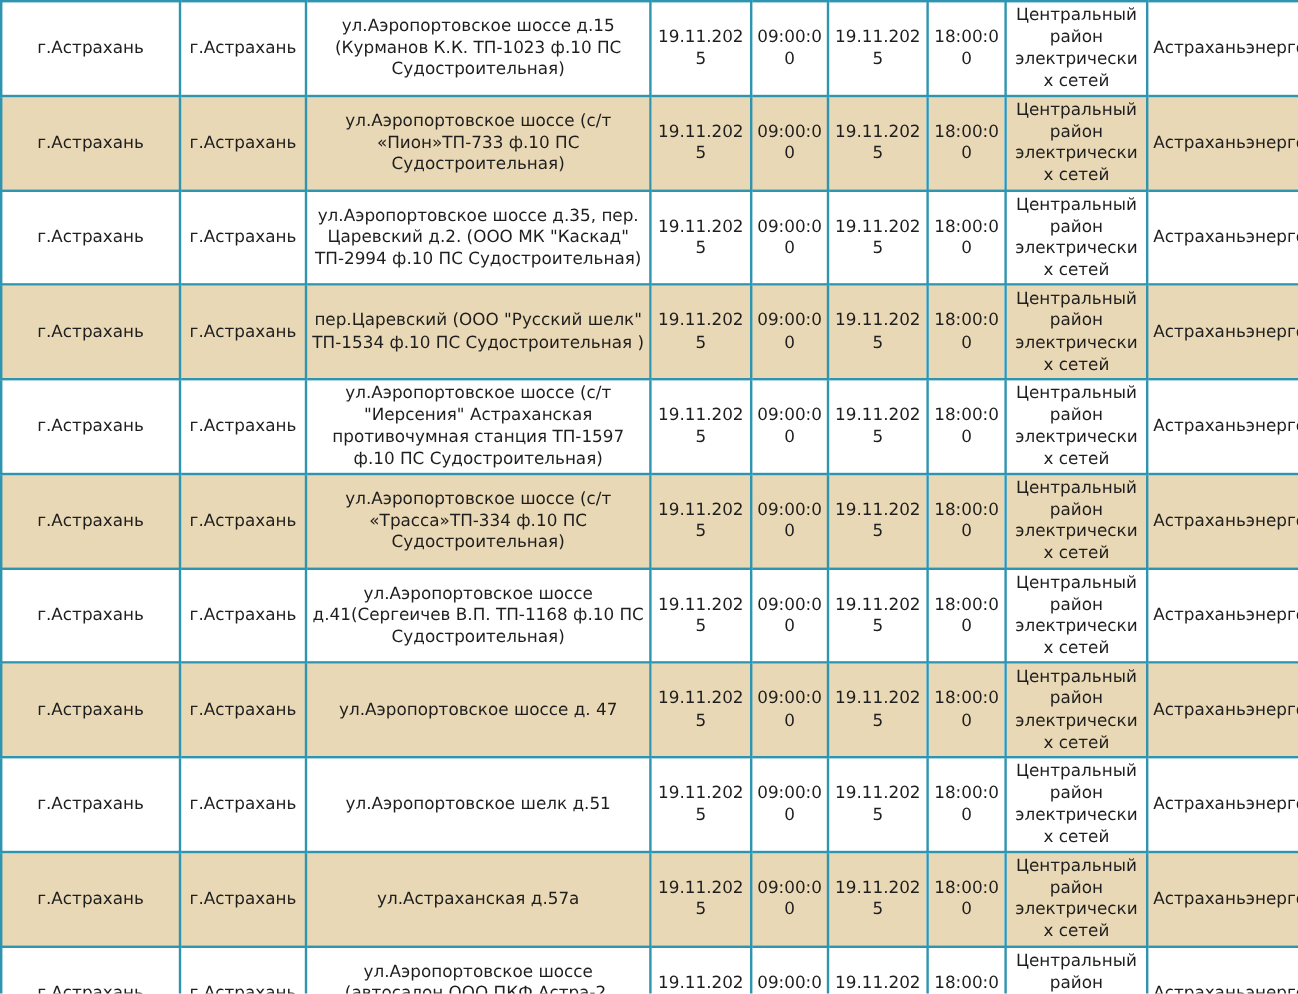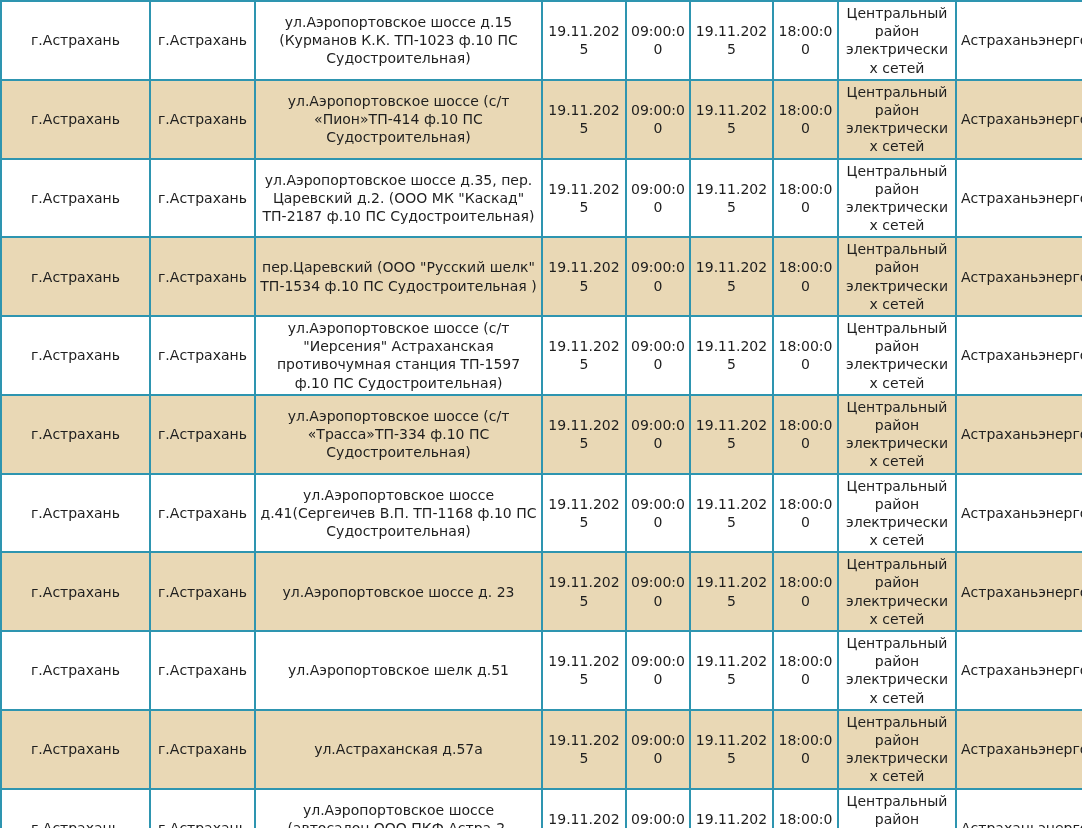--- a/index.html
+++ b/index.html
@@ -82,32 +82,32 @@
         <td class="cell-off-date">19.11.2025</td>
         <td class="cell-off-time">09:00:00</td>
         <td class="cell-on-date">19.11.2025</td>
         <td class="cell-on-time">18:00:00</td>
         <td class="cell-district">Центральный район электрических сетей</td>
         <td class="cell-company">Астраханьэнерго</td>
       </tr>
       <tr>
         <td class="cell-city">г.Астрахань</td>
         <td class="cell-settlement">г.Астрахань</td>
-        <td class="cell-address">ул.Аэропортовское шоссе (с/т «Пион»ТП-414 ф.10 ПС Судостроительная)</td>
-        <td class="cell-off-date">19.11.2025</td>
-        <td class="cell-off-time">09:00:00</td>
-        <td class="cell-on-date">19.11.2025</td>
-        <td class="cell-on-time">18:00:00</td>
-        <td class="cell-district">Центральный район электрических сетей</td>
-        <td class="cell-company">Астраханьэнерго</td>
-      </tr>
-      <tr>
-        <td class="cell-city">г.Астрахань</td>
-        <td class="cell-settlement">г.Астрахань</td>
-        <td class="cell-address">ул.Аэропортовское шоссе д.35, пер. Царевский д.2. (ООО МК "Каскад" ТП-2187 ф.10 ПС Судостроительная)</td>
+        <td class="cell-address">ул.Аэропортовское шоссе (с/т «Пион»ТП-733 ф.10 ПС Судостроительная)</td>
+        <td class="cell-off-date">19.11.2025</td>
+        <td class="cell-off-time">09:00:00</td>
+        <td class="cell-on-date">19.11.2025</td>
+        <td class="cell-on-time">18:00:00</td>
+        <td class="cell-district">Центральный район электрических сетей</td>
+        <td class="cell-company">Астраханьэнерго</td>
+      </tr>
+      <tr>
+        <td class="cell-city">г.Астрахань</td>
+        <td class="cell-settlement">г.Астрахань</td>
+        <td class="cell-address">ул.Аэропортовское шоссе д.35, пер. Царевский д.2. (ООО МК "Каскад" ТП-2994 ф.10 ПС Судостроительная)</td>
         <td class="cell-off-date">19.11.2025</td>
         <td class="cell-off-time">09:00:00</td>
         <td class="cell-on-date">19.11.2025</td>
         <td class="cell-on-time">18:00:00</td>
         <td class="cell-district">Центральный район электрических сетей</td>
         <td class="cell-company">Астраханьэнерго</td>
       </tr>
       <tr>
         <td class="cell-city">г.Астрахань</td>
         <td class="cell-settlement">г.Астрахань</td>
@@ -148,21 +148,21 @@
         <td class="cell-off-date">19.11.2025</td>
         <td class="cell-off-time">09:00:00</td>
         <td class="cell-on-date">19.11.2025</td>
         <td class="cell-on-time">18:00:00</td>
         <td class="cell-district">Центральный район электрических сетей</td>
         <td class="cell-company">Астраханьэнерго</td>
       </tr>
       <tr>
         <td class="cell-city">г.Астрахань</td>
         <td class="cell-settlement">г.Астрахань</td>
-        <td class="cell-address">ул.Аэропортовское шоссе д. 23</td>
+        <td class="cell-address">ул.Аэропортовское шоссе д. 47</td>
         <td class="cell-off-date">19.11.2025</td>
         <td class="cell-off-time">09:00:00</td>
         <td class="cell-on-date">19.11.2025</td>
         <td class="cell-on-time">18:00:00</td>
         <td class="cell-district">Центральный район электрических сетей</td>
         <td class="cell-company">Астраханьэнерго</td>
       </tr>
       <tr>
         <td class="cell-city">г.Астрахань</td>
         <td class="cell-settlement">г.Астрахань</td>

